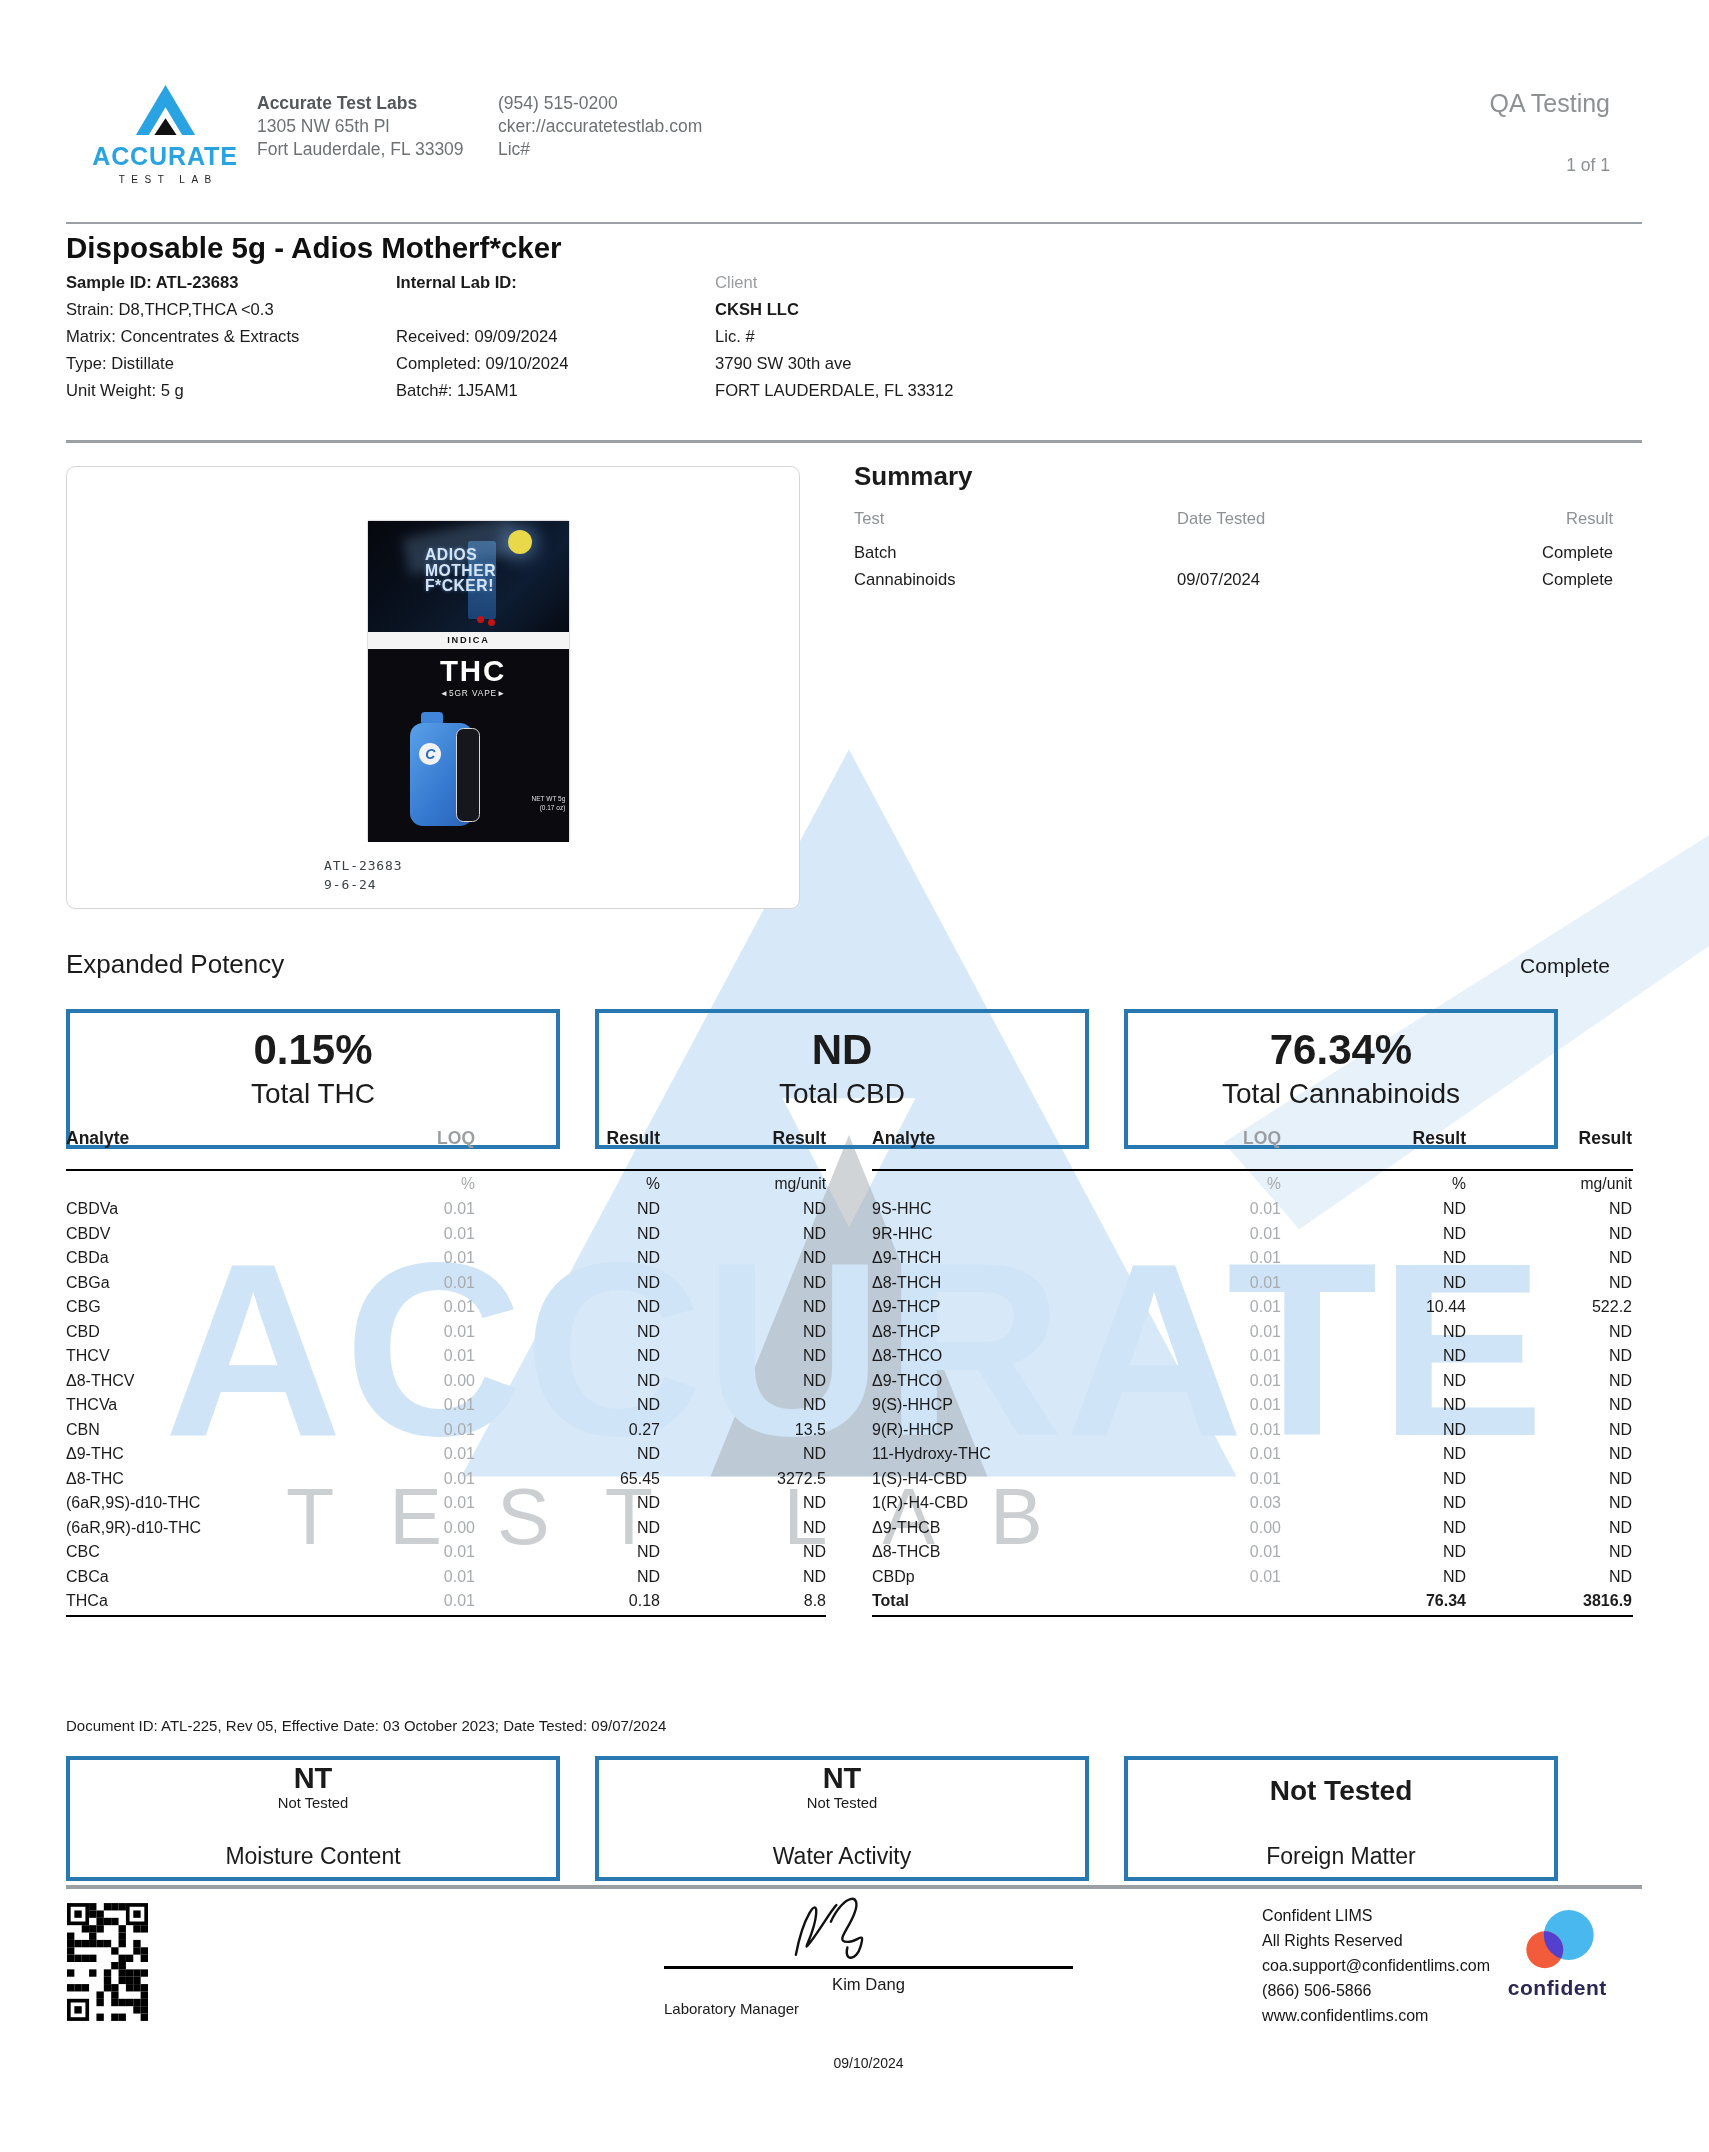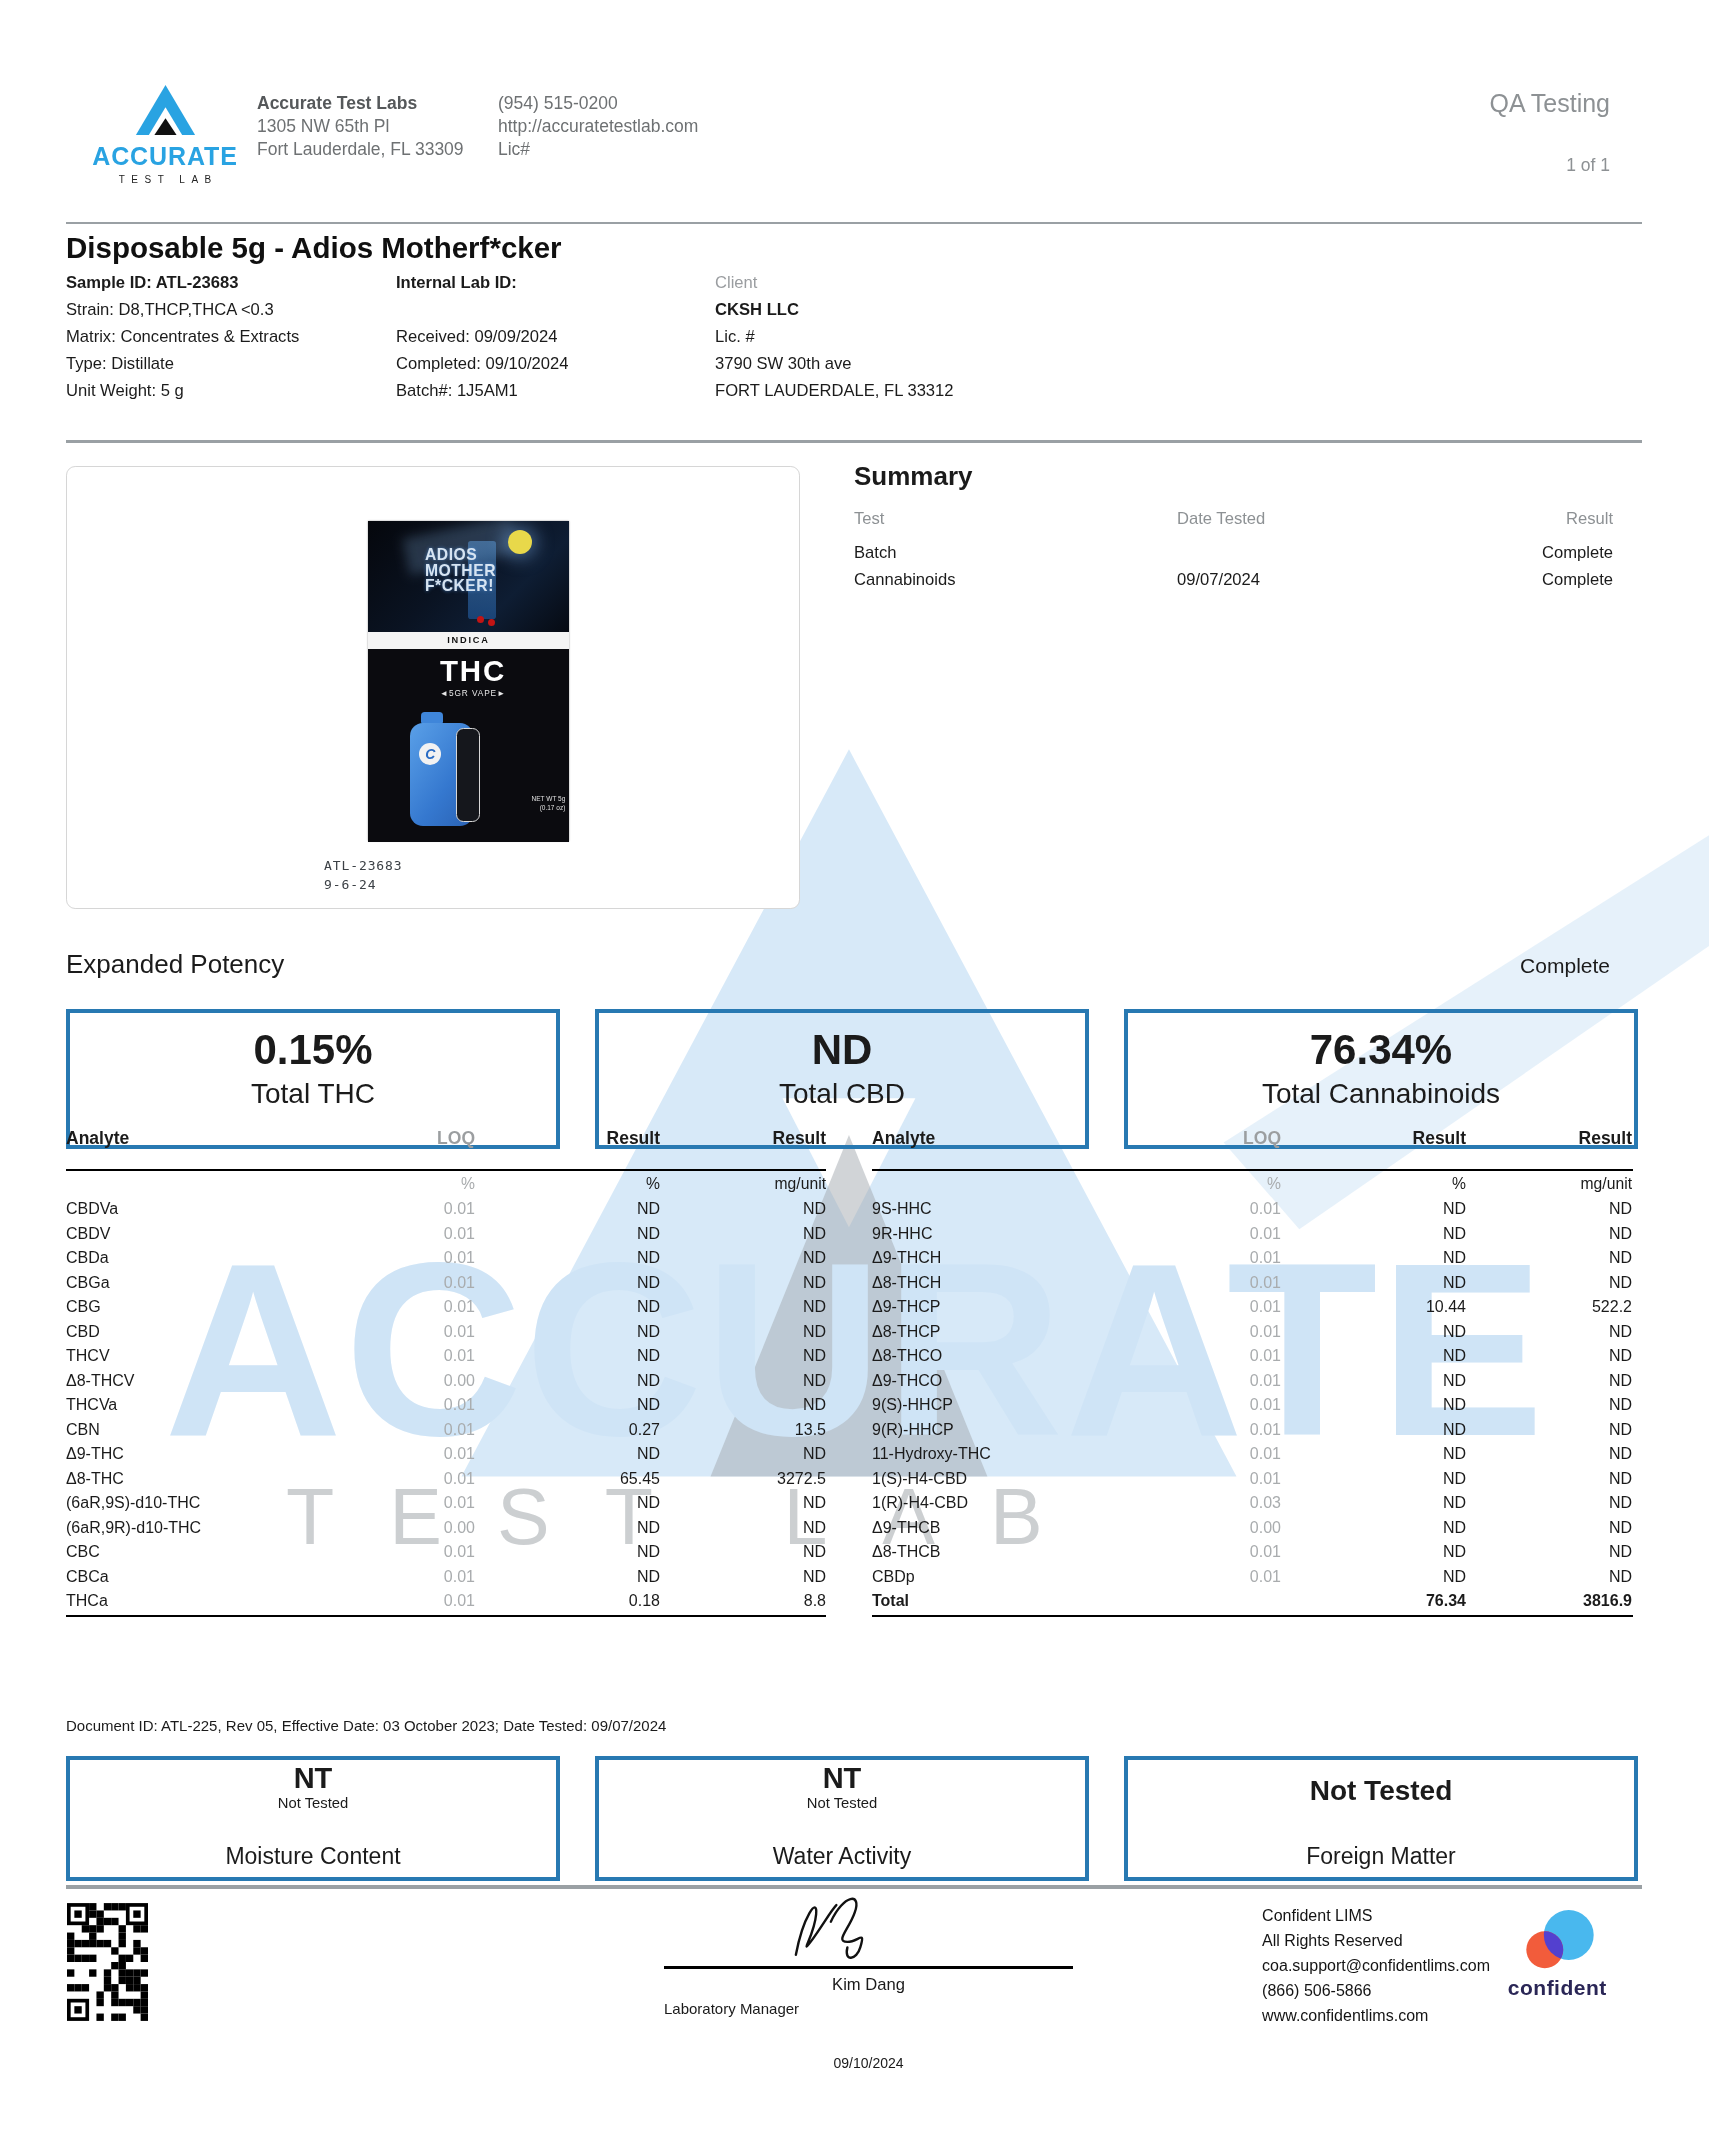--- a/index.html
+++ b/index.html
@@ -84,21 +84,21 @@
   .sum-c3{position:absolute;right:0;top:0;}
 
   
   .ep-title{left:66px;top:949px;font-size:26px;}
   .ep-status{right:99px;top:954px;font-size:21px;}
   .pbox{position:absolute;top:1009px;height:140px;border:4.6px solid var(--blue);background:transparent;text-align:center;}
   .pbox .val{margin-top:13px;font-size:42px;font-weight:700;}
   .pbox .lbl{margin-top:3.7px;font-size:28px;}
   .pb1{left:66px;width:494px;}
   .pb2{left:595px;width:494px;}
-  .pb3{left:1124px;width:514px;}
+  .pb3{left:1124px;width:434px;}
 
   
   .tbl{position:absolute;top:1141px;}
   .tbl-left{left:66px;width:760px;}
   .tbl-right{left:872px;width:761px;}
   .thead{display:flex;height:30px;align-items:flex-end;padding-bottom:20px;border-bottom:2.8px solid #000;font-size:17.5px;font-weight:700;}
   .tunits{display:flex;height:26px;align-items:center;font-size:15.7px;}
   .trow{display:flex;height:24.5px;align-items:center;font-size:16px;}
   .c-an{width:231px;text-align:left;}
   .c-loq{width:178px;text-align:right;color:var(--lgray);}
@@ -157,21 +157,21 @@
     </div>
 
     <div class="abs lab-info">
       <div class="b">Accurate Test Labs</div>
       <div>1305 NW 65th Pl</div>
       <div>Fort Lauderdale, FL 33309</div>
     </div>
 
     <div class="abs lab-contact">
       <div>(954) 515-0200</div>
-      <div>http://accuratetestlab.com</div>
+      <div>cker://accuratetestlab.com</div>
       <div>Lic#</div>
     </div>
 
     <div class="abs qa-label">QA Testing</div>
     <div class="abs page-label">1 of 1</div>
 
     <div class="hline" style="left:66px;top:222px;width:1576px;height:1.8px;"></div>
 
     <div class="abs doc-title">Disposable 5g - Adios Motherf*cker</div>
 

